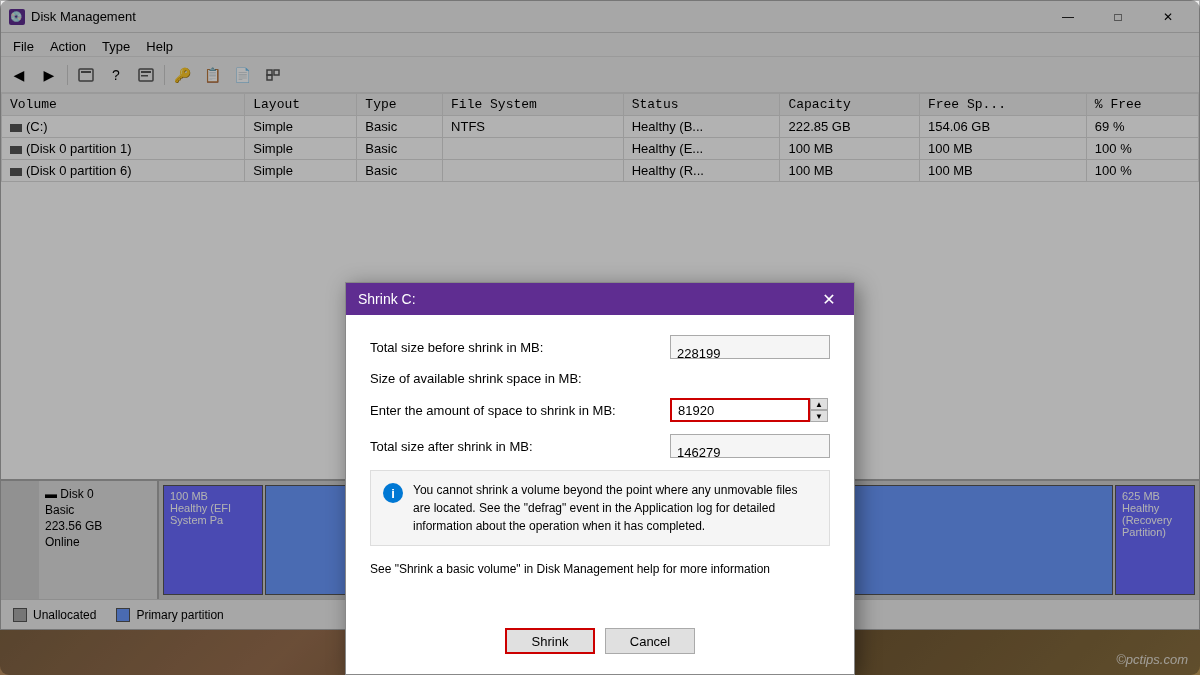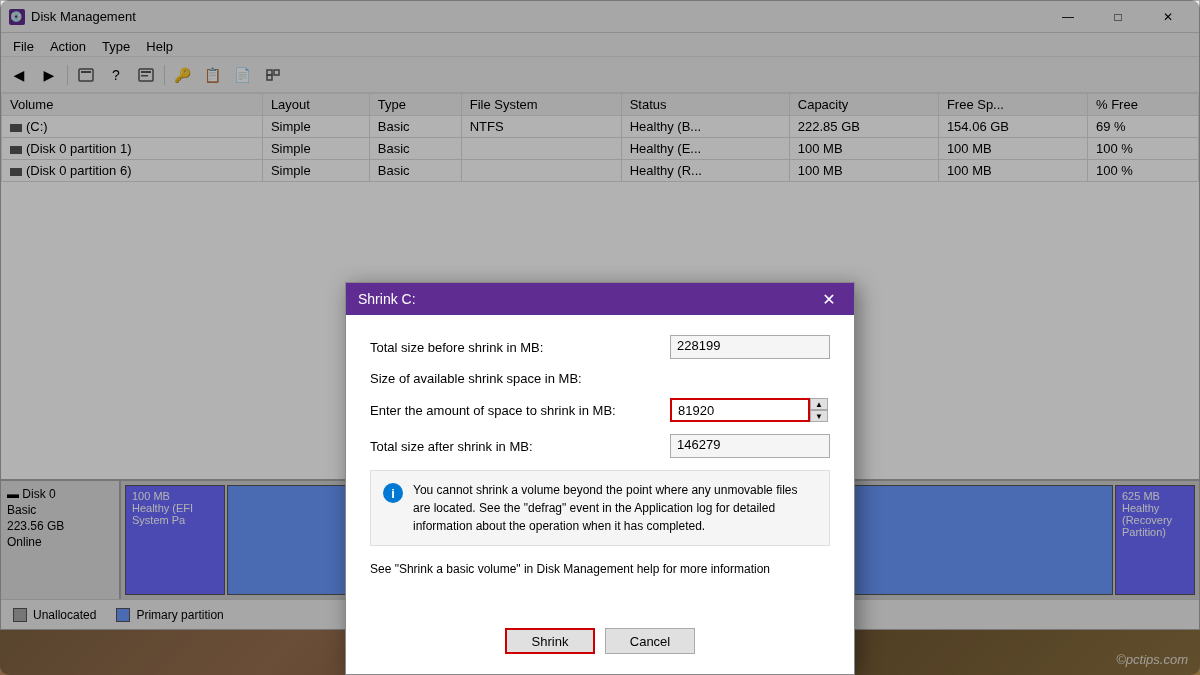--- a/index.html
+++ b/index.html
@@ -143,35 +143,37 @@
       font-size: 13px;
     }
 
     .volume-table th {
       background: #f0f0f0;
       border: 1px solid #ddd;
       padding: 3px 8px;
       text-align: left;
       font-weight: normal;
       white-space: nowrap;
+      font-family: Liberation Mono, monospace;
     }
 
     .volume-table td {
       border: 1px solid #ddd;
       padding: 3px 8px;
       white-space: nowrap;
     }
 
     
     .disk-view {
       height: 120px;
       background: #d0d0d0;
       border-top: 2px solid #aaa;
       display: flex;
       flex-shrink: 0;
+      padding-left: 38px;
     }
 
     .disk-info {
       width: 120px;
       background: #e0e0e0;
       border-right: 2px solid #aaa;
       padding: 6px;
       font-size: 12px;
       display: flex;
       flex-direction: column;
@@ -321,21 +323,21 @@
       font-size: 13px;
       color: #000;
       padding-right: 16px;
     }
 
     .dialog-value {
       width: 160px;
       height: 24px;
       border: 1px solid #aaa;
       background: #f5f5f5;
-      padding: 2px 6px;
+      padding: 10px 6px;
       font-size: 13px;
       text-align: left;
     }
 
     .dialog-input-row {
       display: flex;
       align-items: center;
       margin-bottom: 12px;
     }
 

